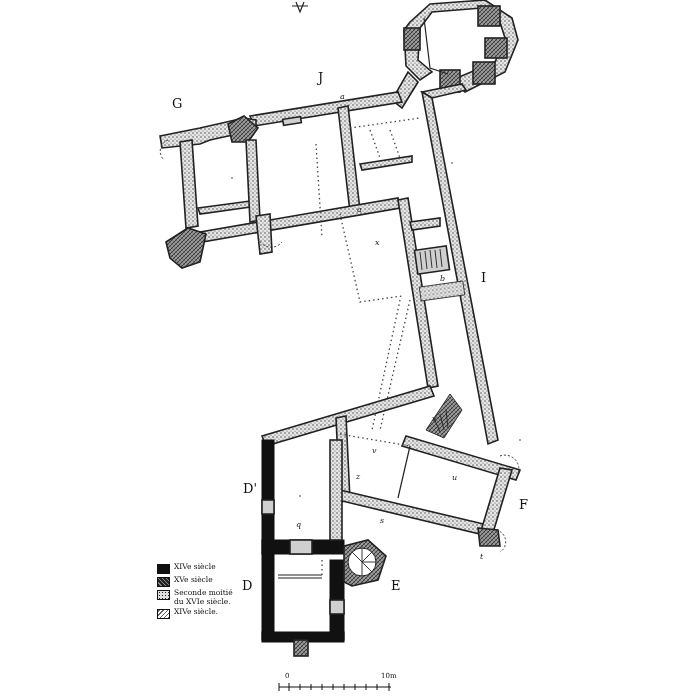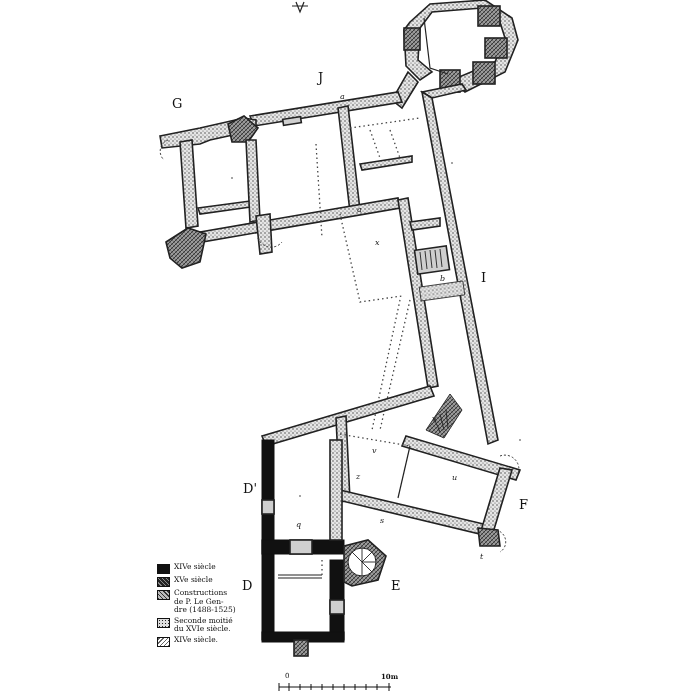--- a/index.html
+++ b/index.html
@@ -162,39 +162,33 @@
 <div class="legend">
   <div class="legend-item">
     <span class="legend-swatch" style="background:#111;"></span>
     <span class="legend-text">XIVe siècle</span>
   </div>
   <div class="legend-item">
     <span class="legend-swatch" style="background:repeating-linear-gradient(45deg,#222 0 2px,#888 2px 3px);"></span>
     <span class="legend-text">XVe siècle</span>
   </div>
   <div class="legend-item">
-    <span class="legend-swatch" style="background:repeating-linear-gradient(45deg,#333 0 1px,#bbb 1px 3px);"></span>
-    <span class="legend-text">Constructions
-de P. Le Gen-
-dre (1488-1525)</span>
-  </div>
-  <div class="legend-item">
     <span class="legend-swatch" style="background:radial-gradient(#222 30%, #ddd 31%) 0 0/3px 3px;"></span>
     <span class="legend-text">Seconde moitié
 du XVIe siècle.</span>
   </div>
   <div class="legend-item">
     <span class="legend-swatch" style="background:repeating-linear-gradient(-45deg,#666 0 1px,#fff 1px 3px);"></span>
     <span class="legend-text">XIVe siècle.</span>
   </div>
 </div>
 
 <div class="scale">
   <span class="scale-lbl" style="left:10px;top:-3px;">0</span>
-  <span class="scale-lbl" style="left:106px;top:-3px;font-weight:bold;">10m</span>
+  <span class="scale-lbl" style="left:106px;top:-3px;">10m</span>
   <svg width="120" height="20" style="position:absolute;left:0;top:4px;">
     <line x1="4" y1="8" x2="116" y2="8" stroke="#111" stroke-width="1"></line>
     <g stroke="#111" stroke-width="1">
       <line x1="4" y1="4" x2="4" y2="12"></line>
         <line x1="14" y1="4" x2="14" y2="12"></line>
       <line x1="25" y1="5" x2="25" y2="11"></line>
         <line x1="36" y1="5" x2="36" y2="11"></line>
       <line x1="47" y1="5" x2="47" y2="11"></line>
         <line x1="58" y1="5" x2="58" y2="11"></line>
       <line x1="69" y1="5" x2="69" y2="11"></line>

